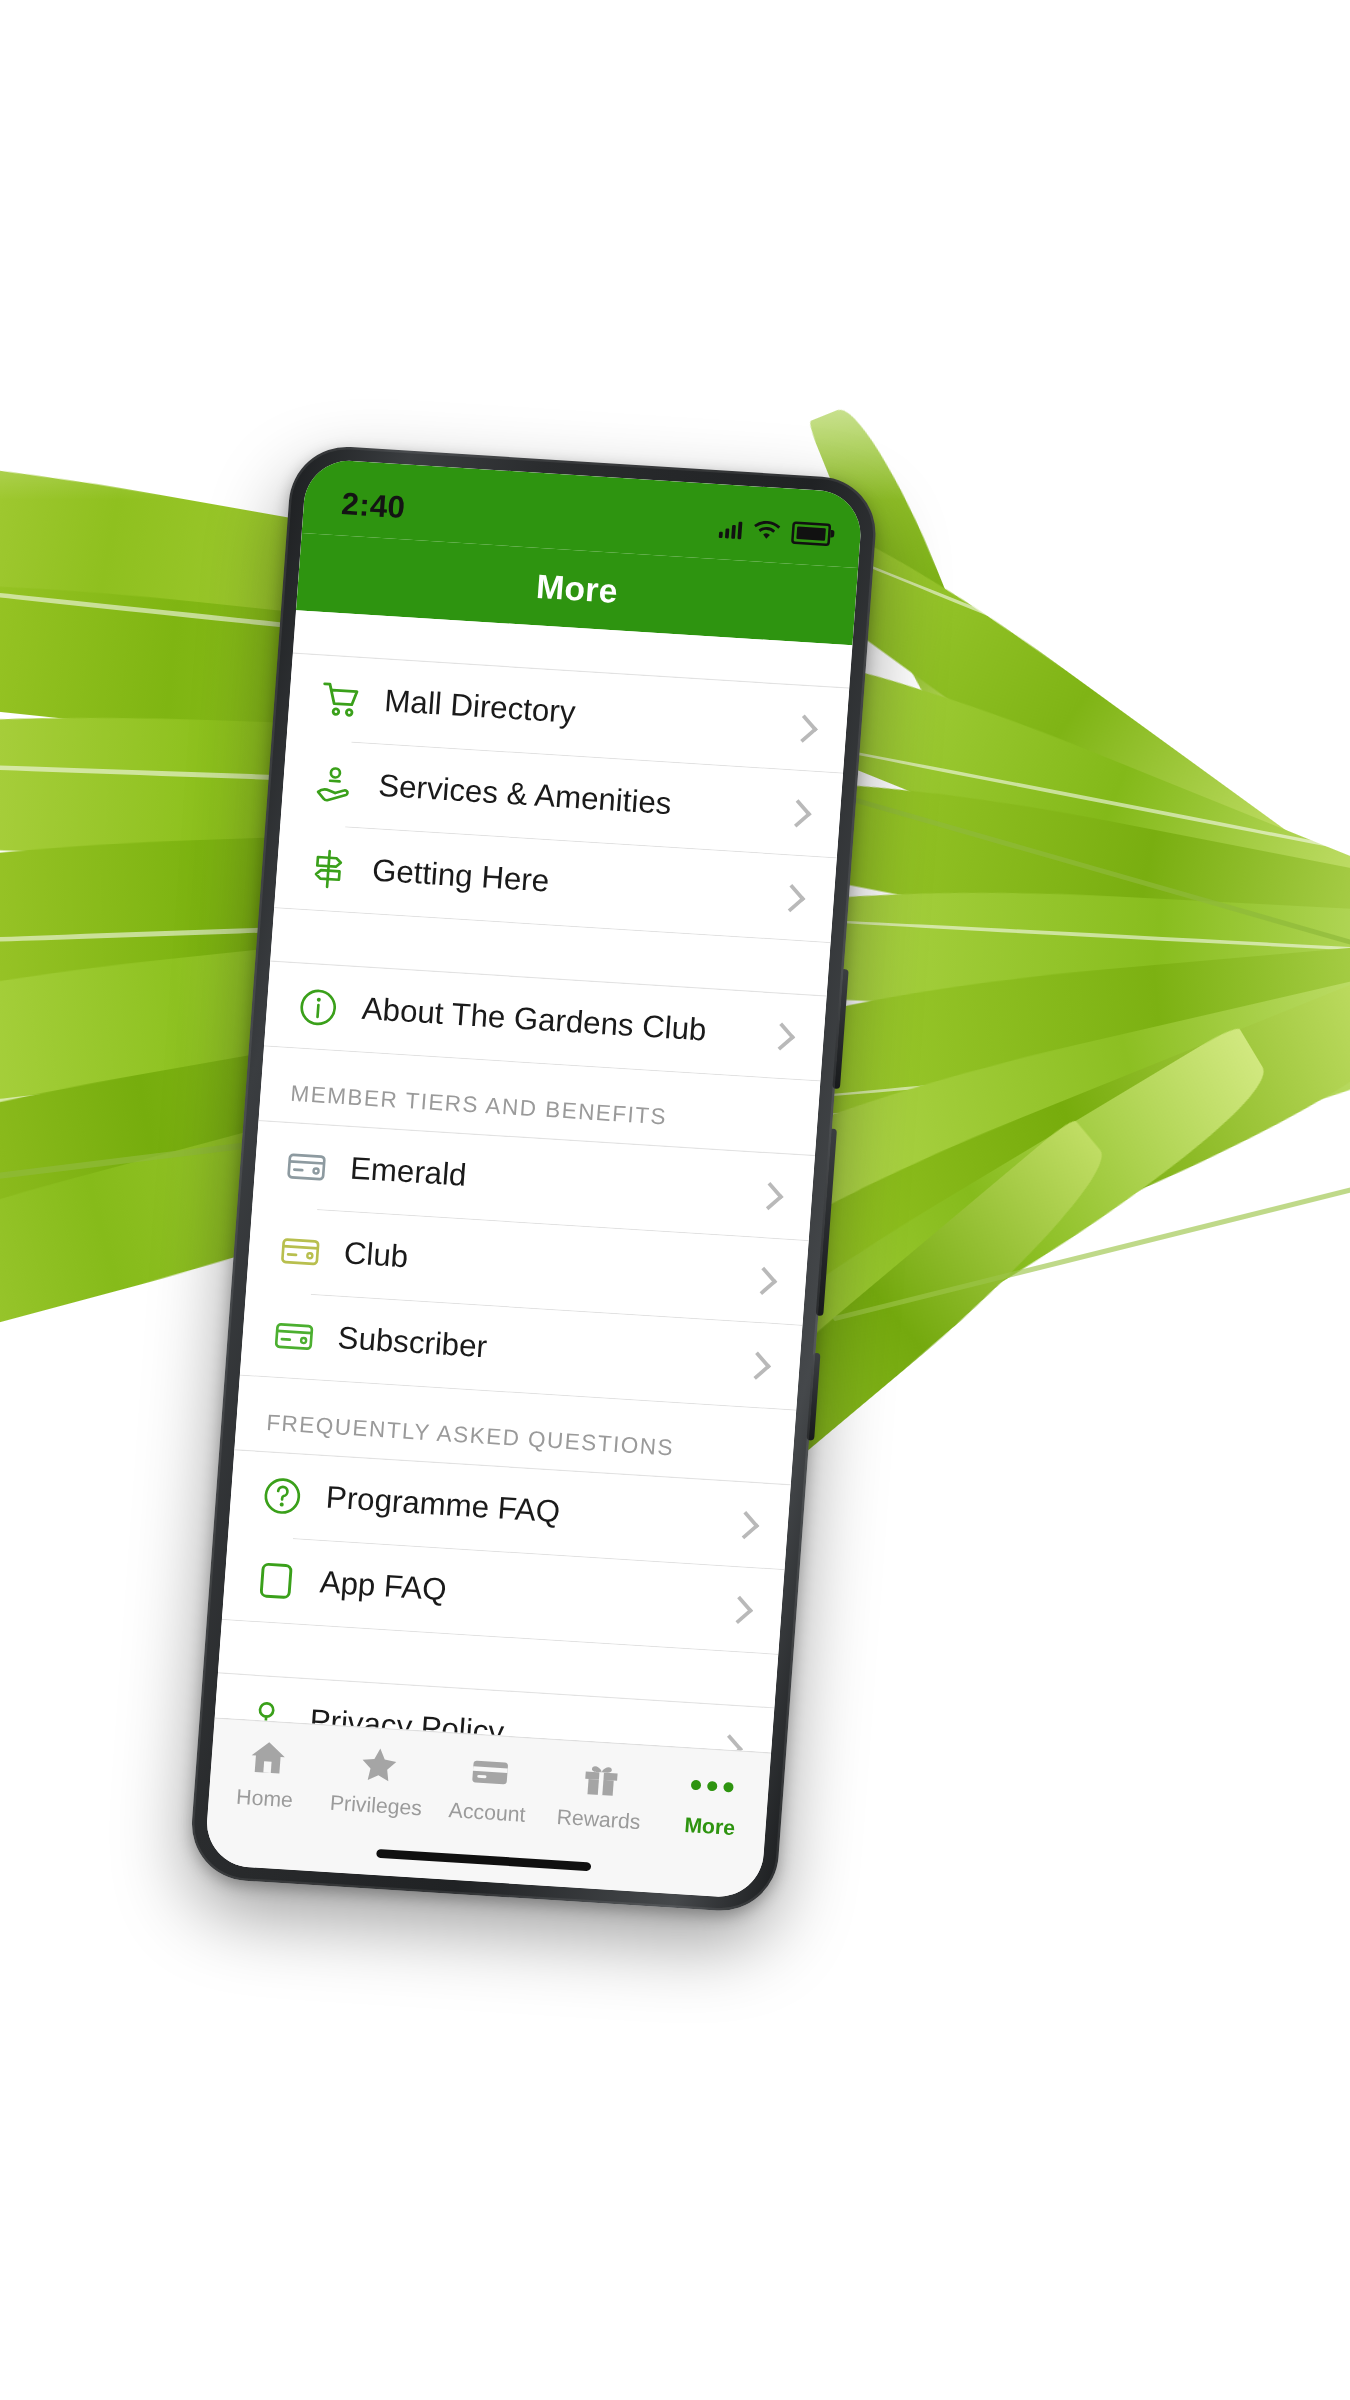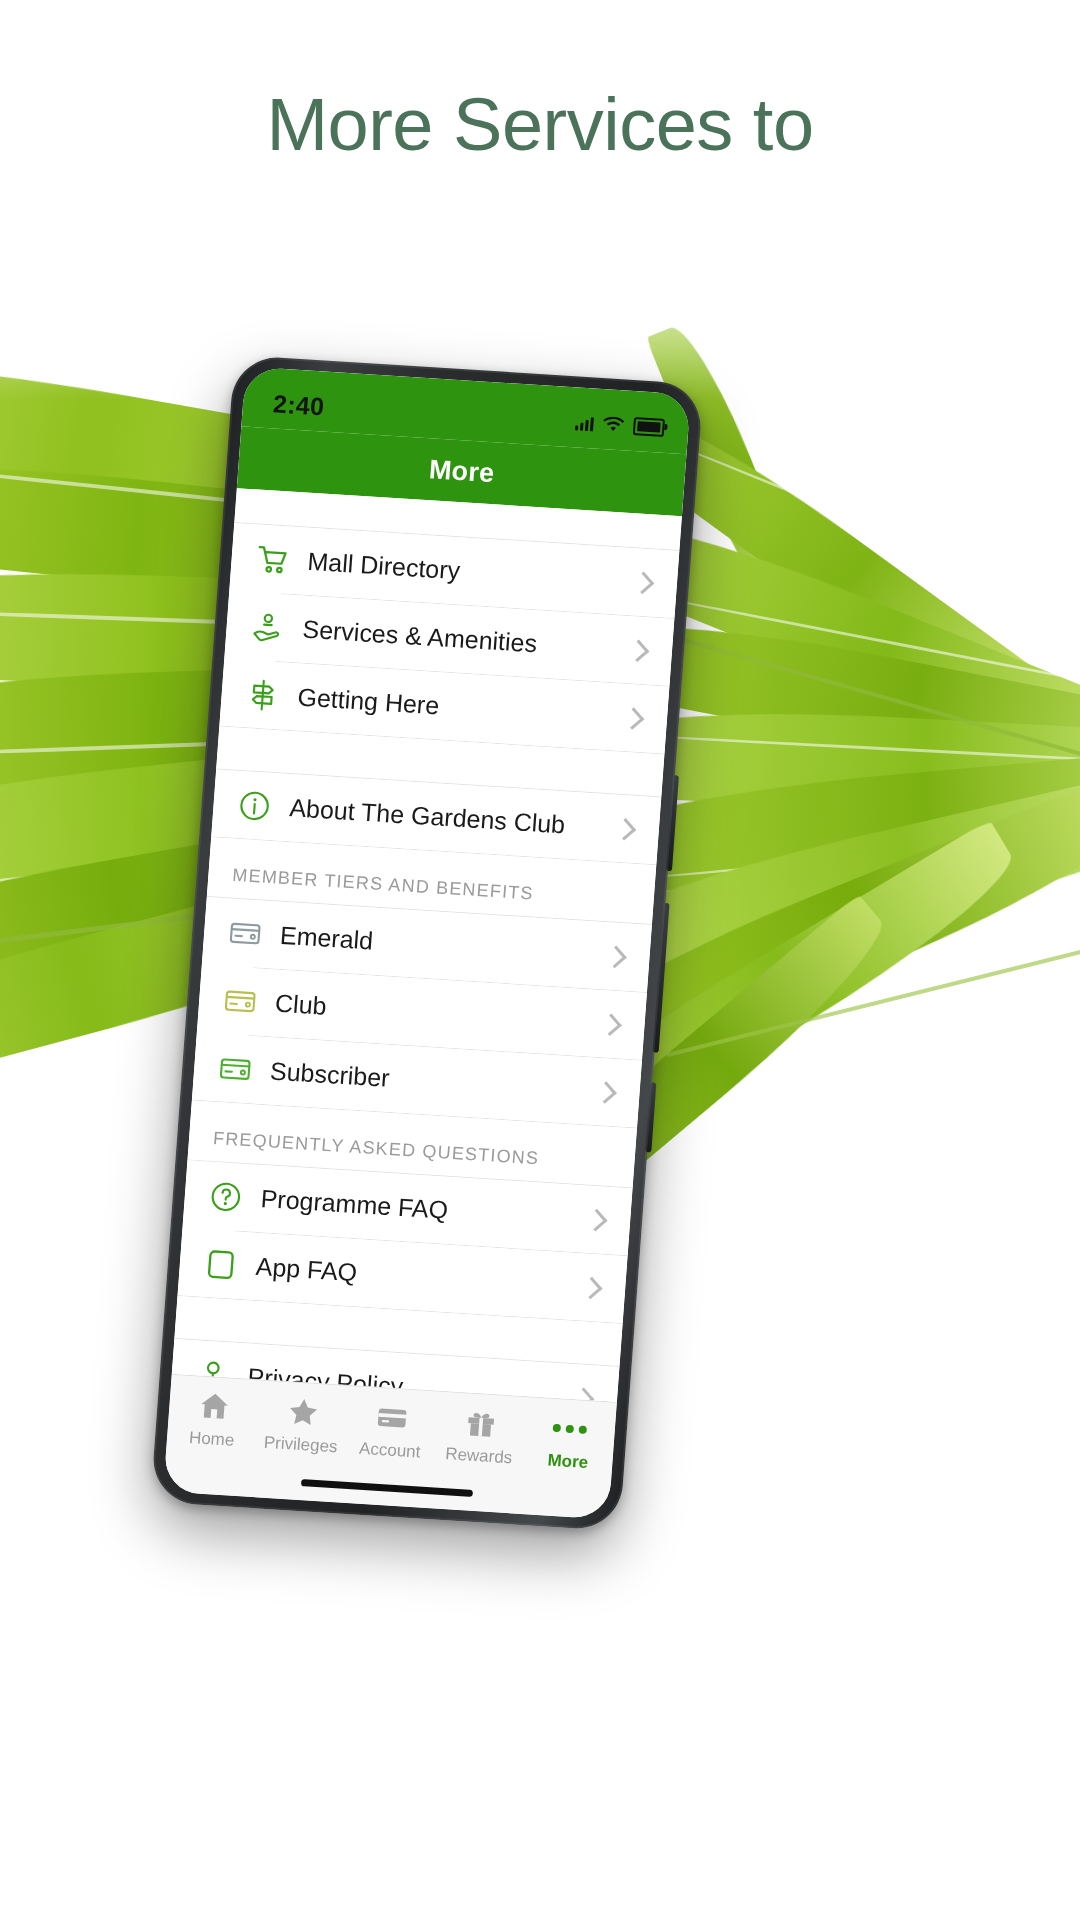--- a/index.html
+++ b/index.html
@@ -173,21 +173,20 @@
 
   <div class="stem" style="left:-40px;top:900px;width:700px;height:5px;background:#8fb93a;transform:rotate(-7deg);opacity:.75;"></div>
   <div class="stem" style="left:640px;top:700px;width:520px;height:4px;background:#8fb93a;transform:rotate(16deg);opacity:.7;"></div>
   <div class="stem" style="left:660px;top:1000px;width:440px;height:4px;background:#9dc44a;transform:rotate(-14deg);opacity:.65;"></div>
 
   <div style="position:absolute;left:0;right:0;top:0;height:400px;background:linear-gradient(#ffffff 58%,rgba(255,255,255,0));"></div>
   <div style="position:absolute;left:0;right:0;bottom:0;height:300px;background:linear-gradient(rgba(255,255,255,0),#ffffff 72%);"></div>
 </div>
 
 <div id="headline">
-  <span class="line">More Services to</span>
 </div>
 
 <div id="phone-wrap">
   <div id="phone">
     <span class="sidebtn" id="btn-power"></span>
     <span class="sidebtn" id="btn-vol"></span>
     <span class="sidebtn" id="btn-vol2"></span>
 
     <div id="screen">
 

